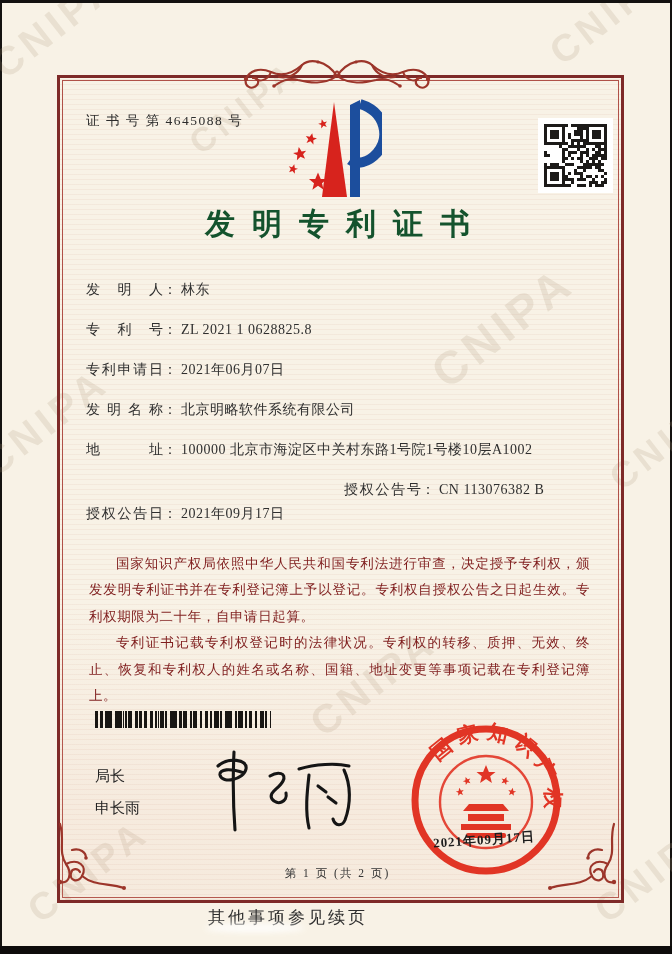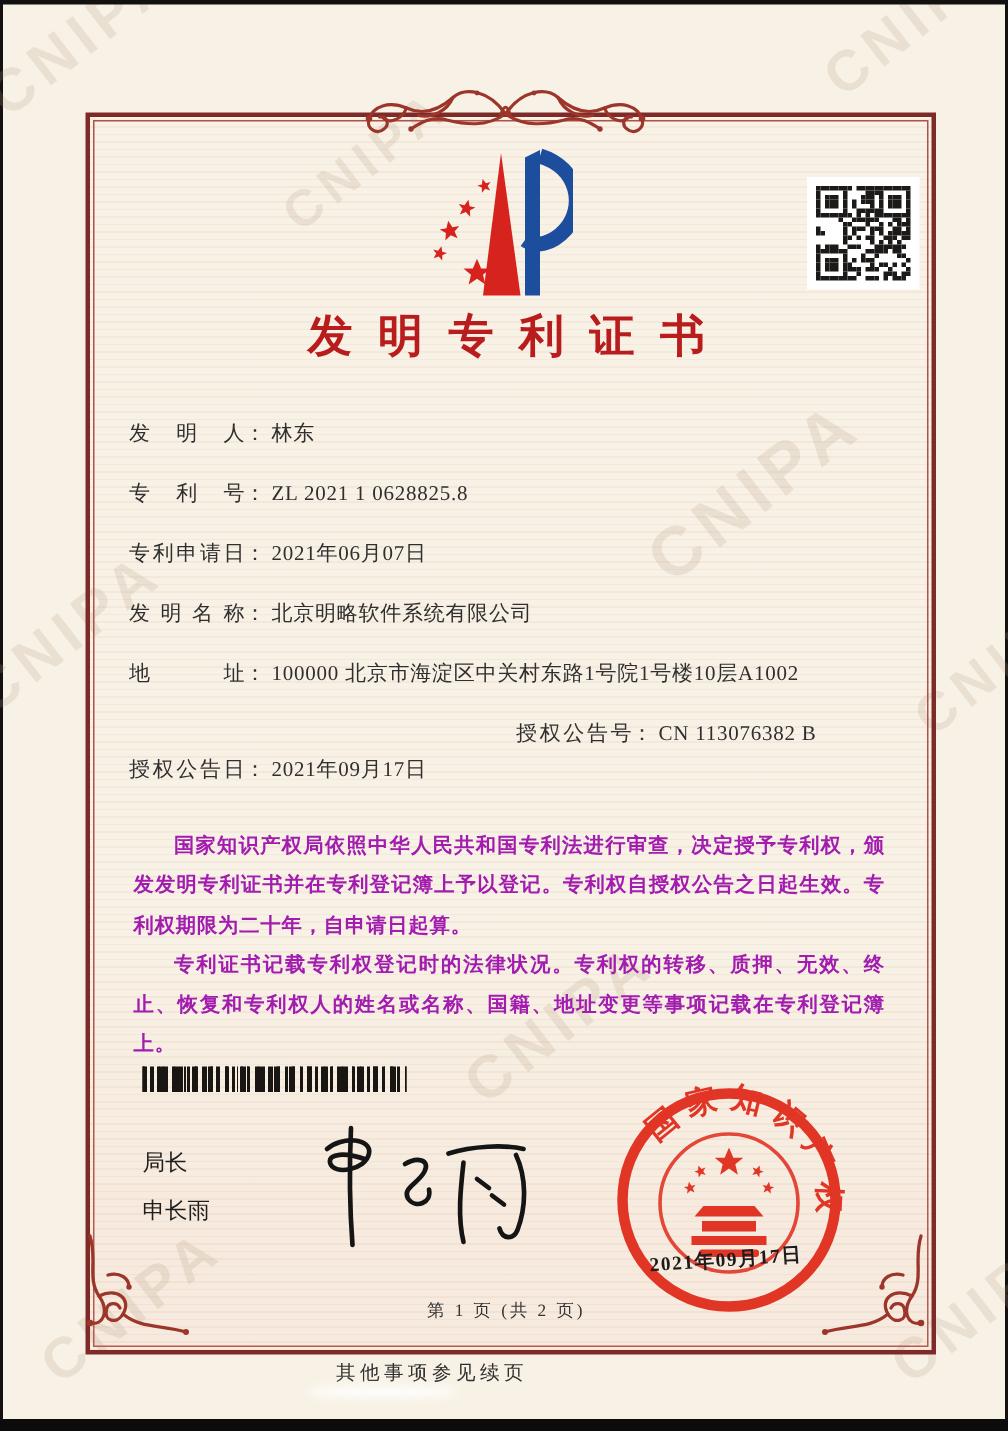--- a/index.html
+++ b/index.html
@@ -23,44 +23,44 @@
          background:linear-gradient(180deg, rgba(228,170,150,0) 0%, rgba(228,170,150,0.10) 70%);}
   .orn{position:absolute;z-index:6;}
   
   .cert-no{position:absolute;left:86px;top:112px;font-size:13.5px;color:#2c2c2c;letter-spacing:1.5px;z-index:10;}
   .logo{position:absolute;left:276px;top:96px;z-index:10;}
   .qr{position:absolute;left:538px;top:118px;background:#fff;padding:6px;z-index:10;
       display:grid;grid-template-columns:repeat(21,3px);grid-template-rows:repeat(21,3px);}
   .qr b{display:block;width:3px;height:3px;}
   .qr b.on{background:#1c1a18;}
   .title{position:absolute;left:57px;top:204px;width:561px;text-align:center;font-size:30px;font-weight:bold;
-         color:#b91c1c;letter-spacing:17px;text-indent:17px;z-index:10;}
+         color:#14532d;letter-spacing:17px;text-indent:17px;z-index:10;}
   .fields{position:absolute;left:86px;top:279px;width:505px;z-index:10;color:#2f2f2f;}
   .field-row{margin-bottom:18px;font-size:14px;line-height:22px;white-space:nowrap;}
   .lbl{display:inline-block;width:77px;text-align:justify;text-align-last:justify;vertical-align:top;}
   .colon{display:inline-block;margin-right:4px;}
   .val{letter-spacing:.5px;}
   .row-double{display:flex;}
   .pair-left{width:258px;margin-top:24px;}
-  .paras{position:absolute;left:89px;top:551px;width:501px;z-index:10;color:#a21caf;font-weight:bold;}
+  .paras{position:absolute;left:89px;top:551px;width:501px;z-index:10;color:#7f1d1d;}
   .paras p{margin:0;font-size:13.5px;line-height:26.4px;text-indent:2em;text-align:justify;letter-spacing:.6px;}
   .barcode{position:absolute;left:95px;top:711px;width:176px;height:17px;z-index:10;
       background:
         repeating-linear-gradient(90deg,#181512 0 2px,rgba(0,0,0,0) 2px 5px),
         repeating-linear-gradient(90deg,#181512 0 1px,rgba(0,0,0,0) 1px 7px),
         repeating-linear-gradient(90deg,#181512 0 3px,rgba(0,0,0,0) 3px 11px);}
   .director{position:absolute;left:95px;top:760px;z-index:10;font-size:15px;color:#1f1f1f;line-height:32px;
             font-family:"Liberation Sans","DejaVu Sans",sans-serif;}
   .signature{position:absolute;left:198px;top:742px;z-index:11;}
   .seal{position:absolute;left:405px;top:719px;z-index:9;opacity:.96;}
   .seal-date{position:absolute;left:406px;top:831px;width:156px;text-align:center;z-index:12;
              font-size:13px;font-weight:bold;color:#1c1c1c;letter-spacing:1px;transform:rotate(-4deg);}
   .page-num{position:absolute;left:57px;top:866px;width:561px;text-align:center;font-size:11.5px;
             color:#333;z-index:10;letter-spacing:2px;}
-  .cont-note{position:absolute;left:0;top:906px;width:576px;text-align:center;font-size:13px;
+  .cont-note{position:absolute;left:0;top:906px;width:576px;text-align:center;font-size:17px;
              color:#2e2e2e;z-index:10;letter-spacing:3px;}
 </style>
 </head>
 <body>
 
 <div id="page">
 
   <div class="wm" style="left:-18px;top:2px;font-size:40px;">CNIPA</div>
   <div class="wm" style="left:180px;top:88px;font-size:34px;">CNIPA</div>
   <div class="wm" style="left:540px;top:-8px;font-size:38px;">CNIPA</div>
@@ -109,20 +109,21 @@
       <path d="M10,4 C15,20 8,32 16,44 C23,54 19,64 10,62"></path>
       <path d="M16,44 C28,38 38,46 32,56 C28,63 19,61 21,53 C22,48 28,48 30,52"></path>
       <path d="M32,56 C44,66 58,63 74,68"></path>
       <path d="M22,30 C30,28 36,32 36,38"></path>
       <circle cx="10" cy="62" r="2.2" fill="#9c352a" stroke="none"></circle>
       <circle cx="74" cy="68" r="2" fill="#9c352a" stroke="none"></circle>
       <circle cx="36" cy="38" r="1.8" fill="#9c352a" stroke="none"></circle>
     </g>
   </svg>
 
+  <div class="cert-no">证 书 号 第 4645088 号</div>
 
   <svg class="logo" width="106" height="110" viewBox="0 0 106 110">
     <defs>
       <path id="star" d="M0,-10 L2.9,-3.1 L9.5,-3.1 L4.2,1.2 L5.9,8.1 L0,4 L-5.9,8.1 L-4.2,1.2 L-9.5,-3.1 L-2.9,-3.1 Z"></path>
     </defs>
     <path d="M84,8 C110,16 114,42 101,57 C92,67 81,69 74,64" stroke="#1c4e9d" stroke-width="10" fill="none"></path>
     <polygon points="74,9 84,4 84,101 74,101" fill="#1c4e9d"></polygon>
     <polygon points="58,6 71,101 46,101" fill="#d7231d"></polygon>
     <g fill="#d7231d">
       <use href="#star" transform="translate(47,28) scale(0.48) rotate(-15)"></use>

